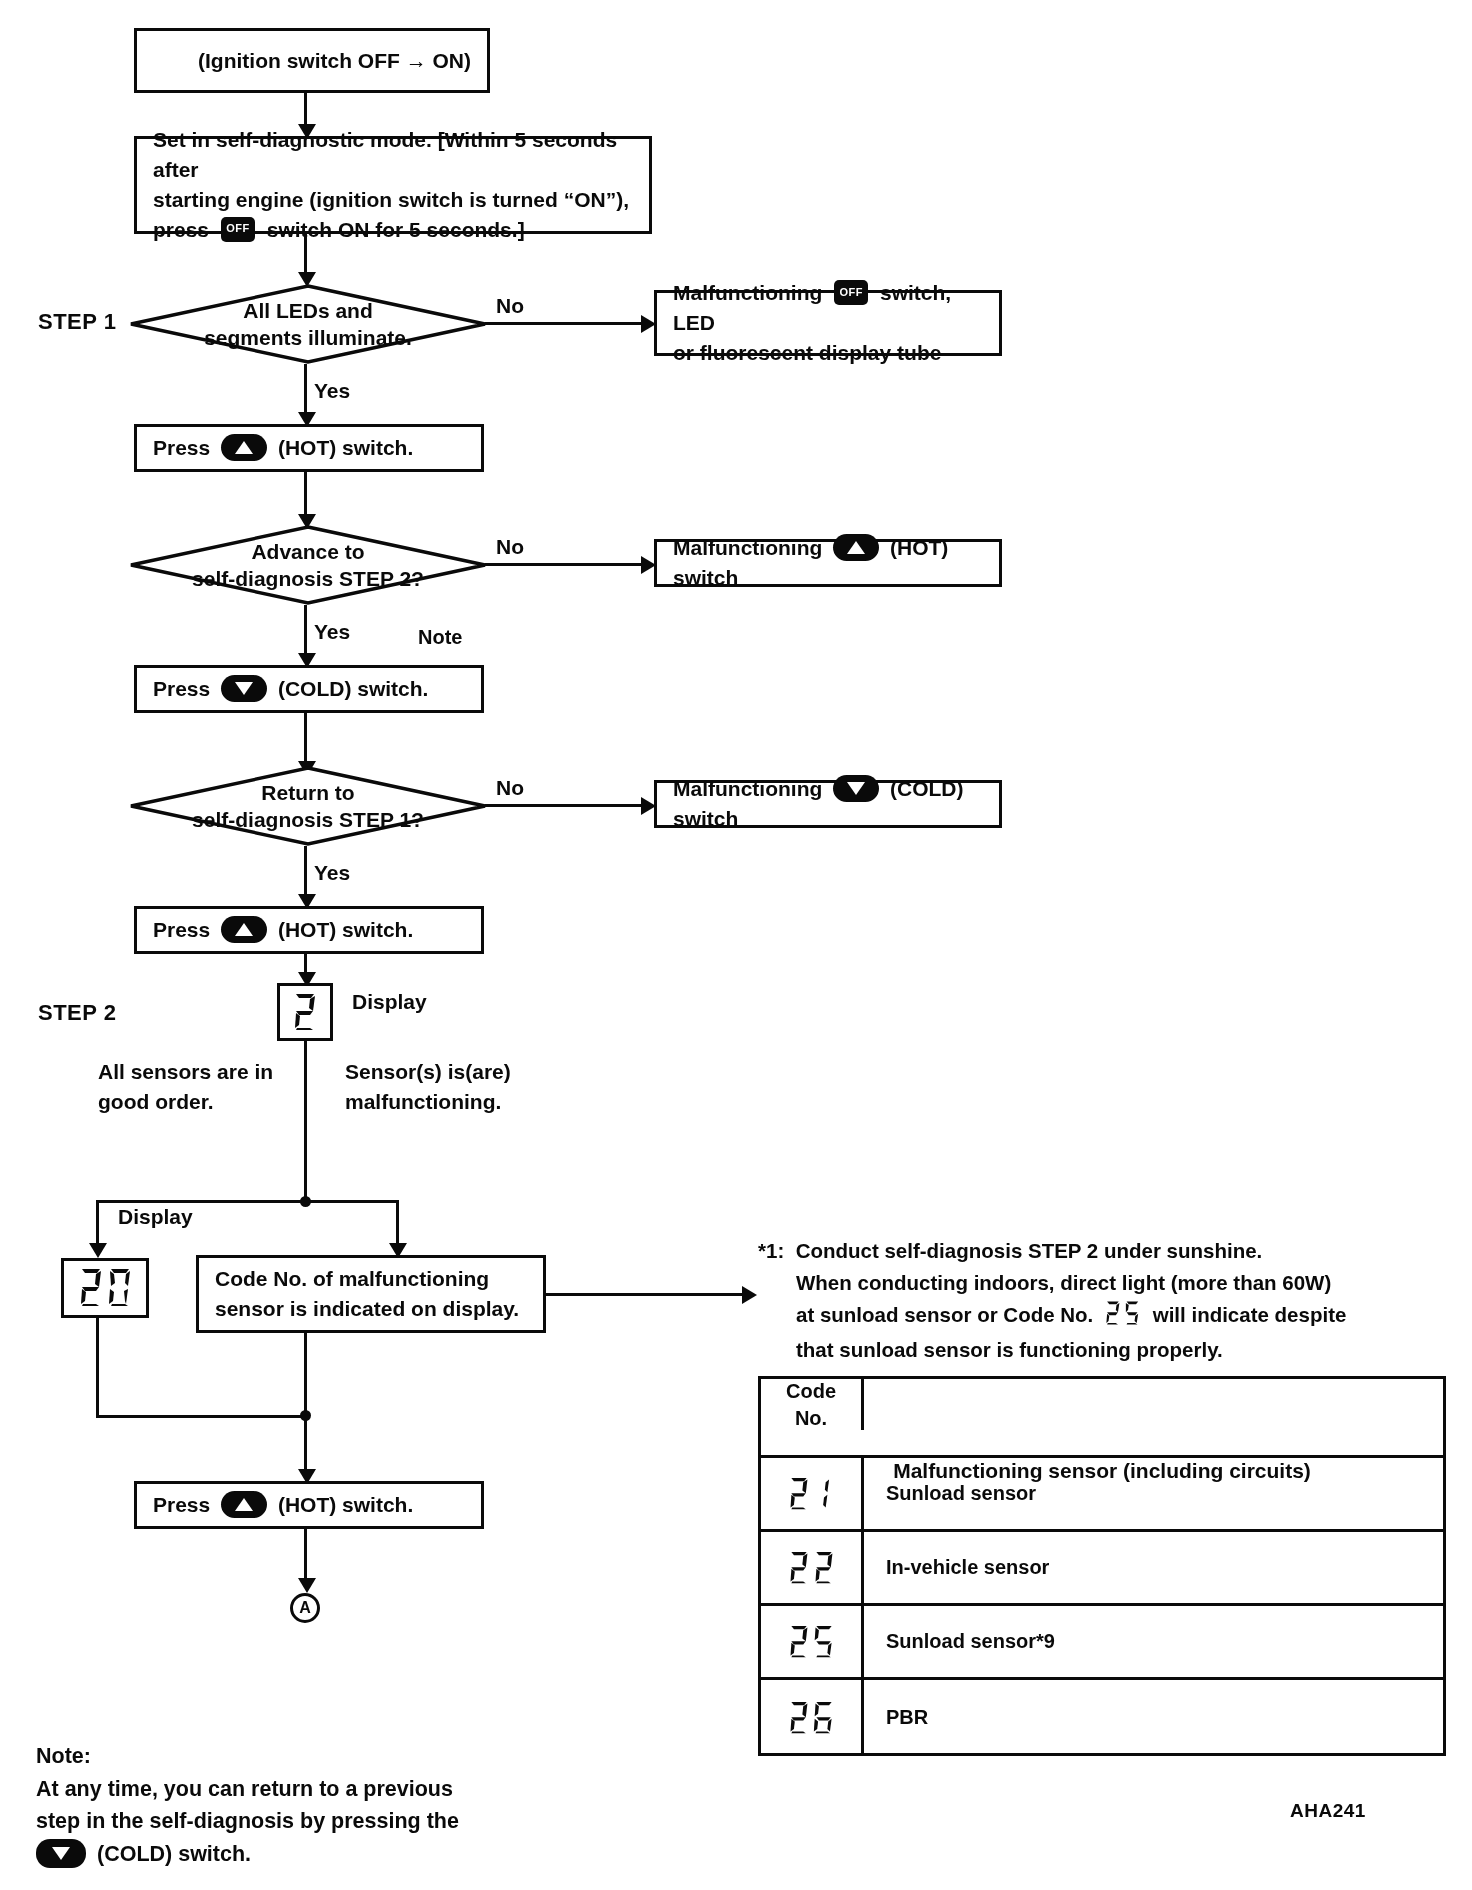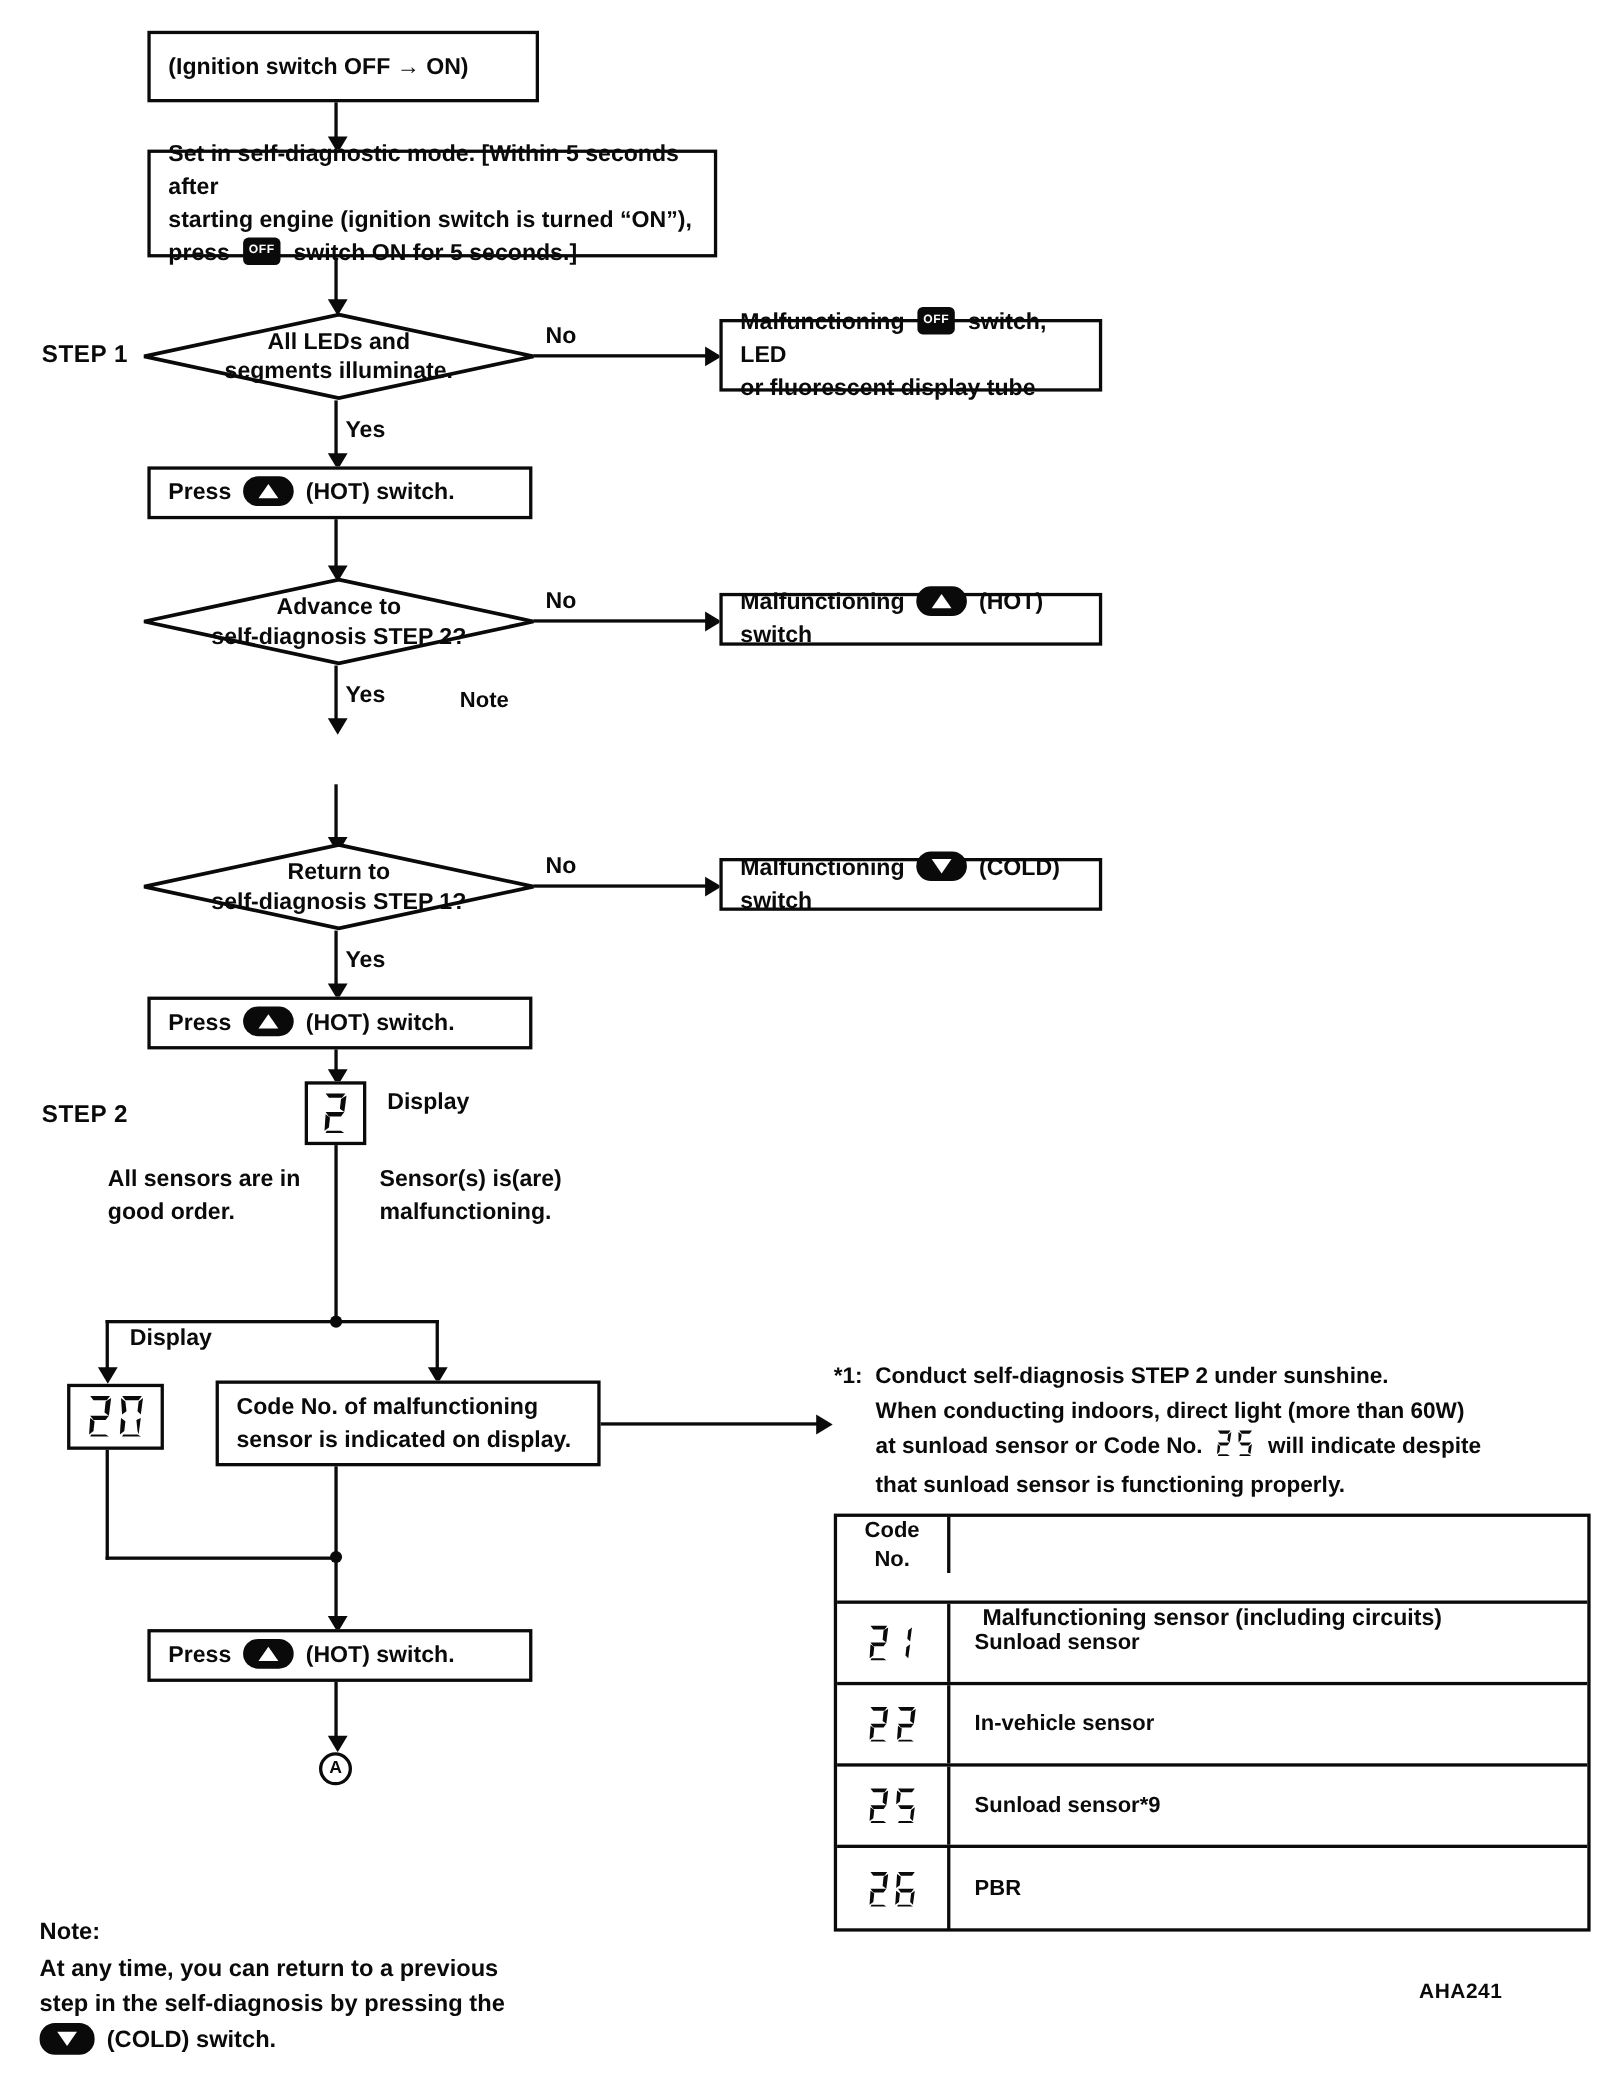--- a/index.html
+++ b/index.html
@@ -80,21 +80,21 @@
   .note-blk{position:absolute;font-size:21.5px;font-weight:700;line-height:1.52;}
   .note-blk .nl{display:block;}
 
   .refcode{position:absolute;font-size:19px;font-weight:700;letter-spacing:.5px;}
 </style>
 </head>
 <body>
 
 <div class="stage">
 
-  <div class="box" style="left:134px;top:28px;width:356px;height:65px;">
+  <div class="box" style="left:134px;top:28px;width:356px;height:65px;justify-content:flex-end;">
     <span class="txt">(Ignition switch OFF → ON)</span>
   </div>
 
   <div class="vline" style="left:304px;top:93px;height:38px;"></div>
   <div class="arrow-d" style="left:298px;top:124px;"></div>
 
   <div class="box" style="left:134px;top:136px;width:518px;height:98px;">
     <span class="txt">
       <span>Set in self-diagnostic mode. [Within 5 seconds after</span><br>
       <span>starting engine (ignition switch is turned “ON”),</span><br>
@@ -169,20 +169,29 @@
         </span>
       <span>(HOT) switch</span>
     </span>
   </div>
 
   <div class="vline" style="left:304px;top:605px;height:56px;"></div>
   <span class="lbl" style="left:314px;top:620px;">Yes</span>
   <div class="arrow-d" style="left:298px;top:653px;"></div>
   <span class="lbl" style="left:418px;top:626px;font-size:20px;">Note</span>
 
+  <div class="box" style="left:134px;top:665px;width:350px;height:48px;">
+    <span class="txt">
+      <span>Press</span>
+      <span class="sw-pill">
+          <span class="tri-dn"></span>
+        </span>
+      <span>(COLD) switch.</span>
+    </span>
+  </div>
 
   <div class="vline" style="left:304px;top:713px;height:56px;"></div>
   <div class="arrow-d" style="left:298px;top:761px;"></div>
 
   <div class="diamond" style="left:128px;top:765px;width:360px;height:82px;">
     <svg width="360" height="82" viewBox="0 0 360 82">
       <polygon points="180,3 357,41 180,79 3,41" fill="#fff" stroke="#0a0a0a" stroke-width="3.4"></polygon>
     </svg>
     <div class="dtxt">
       <span>Return to</span>

